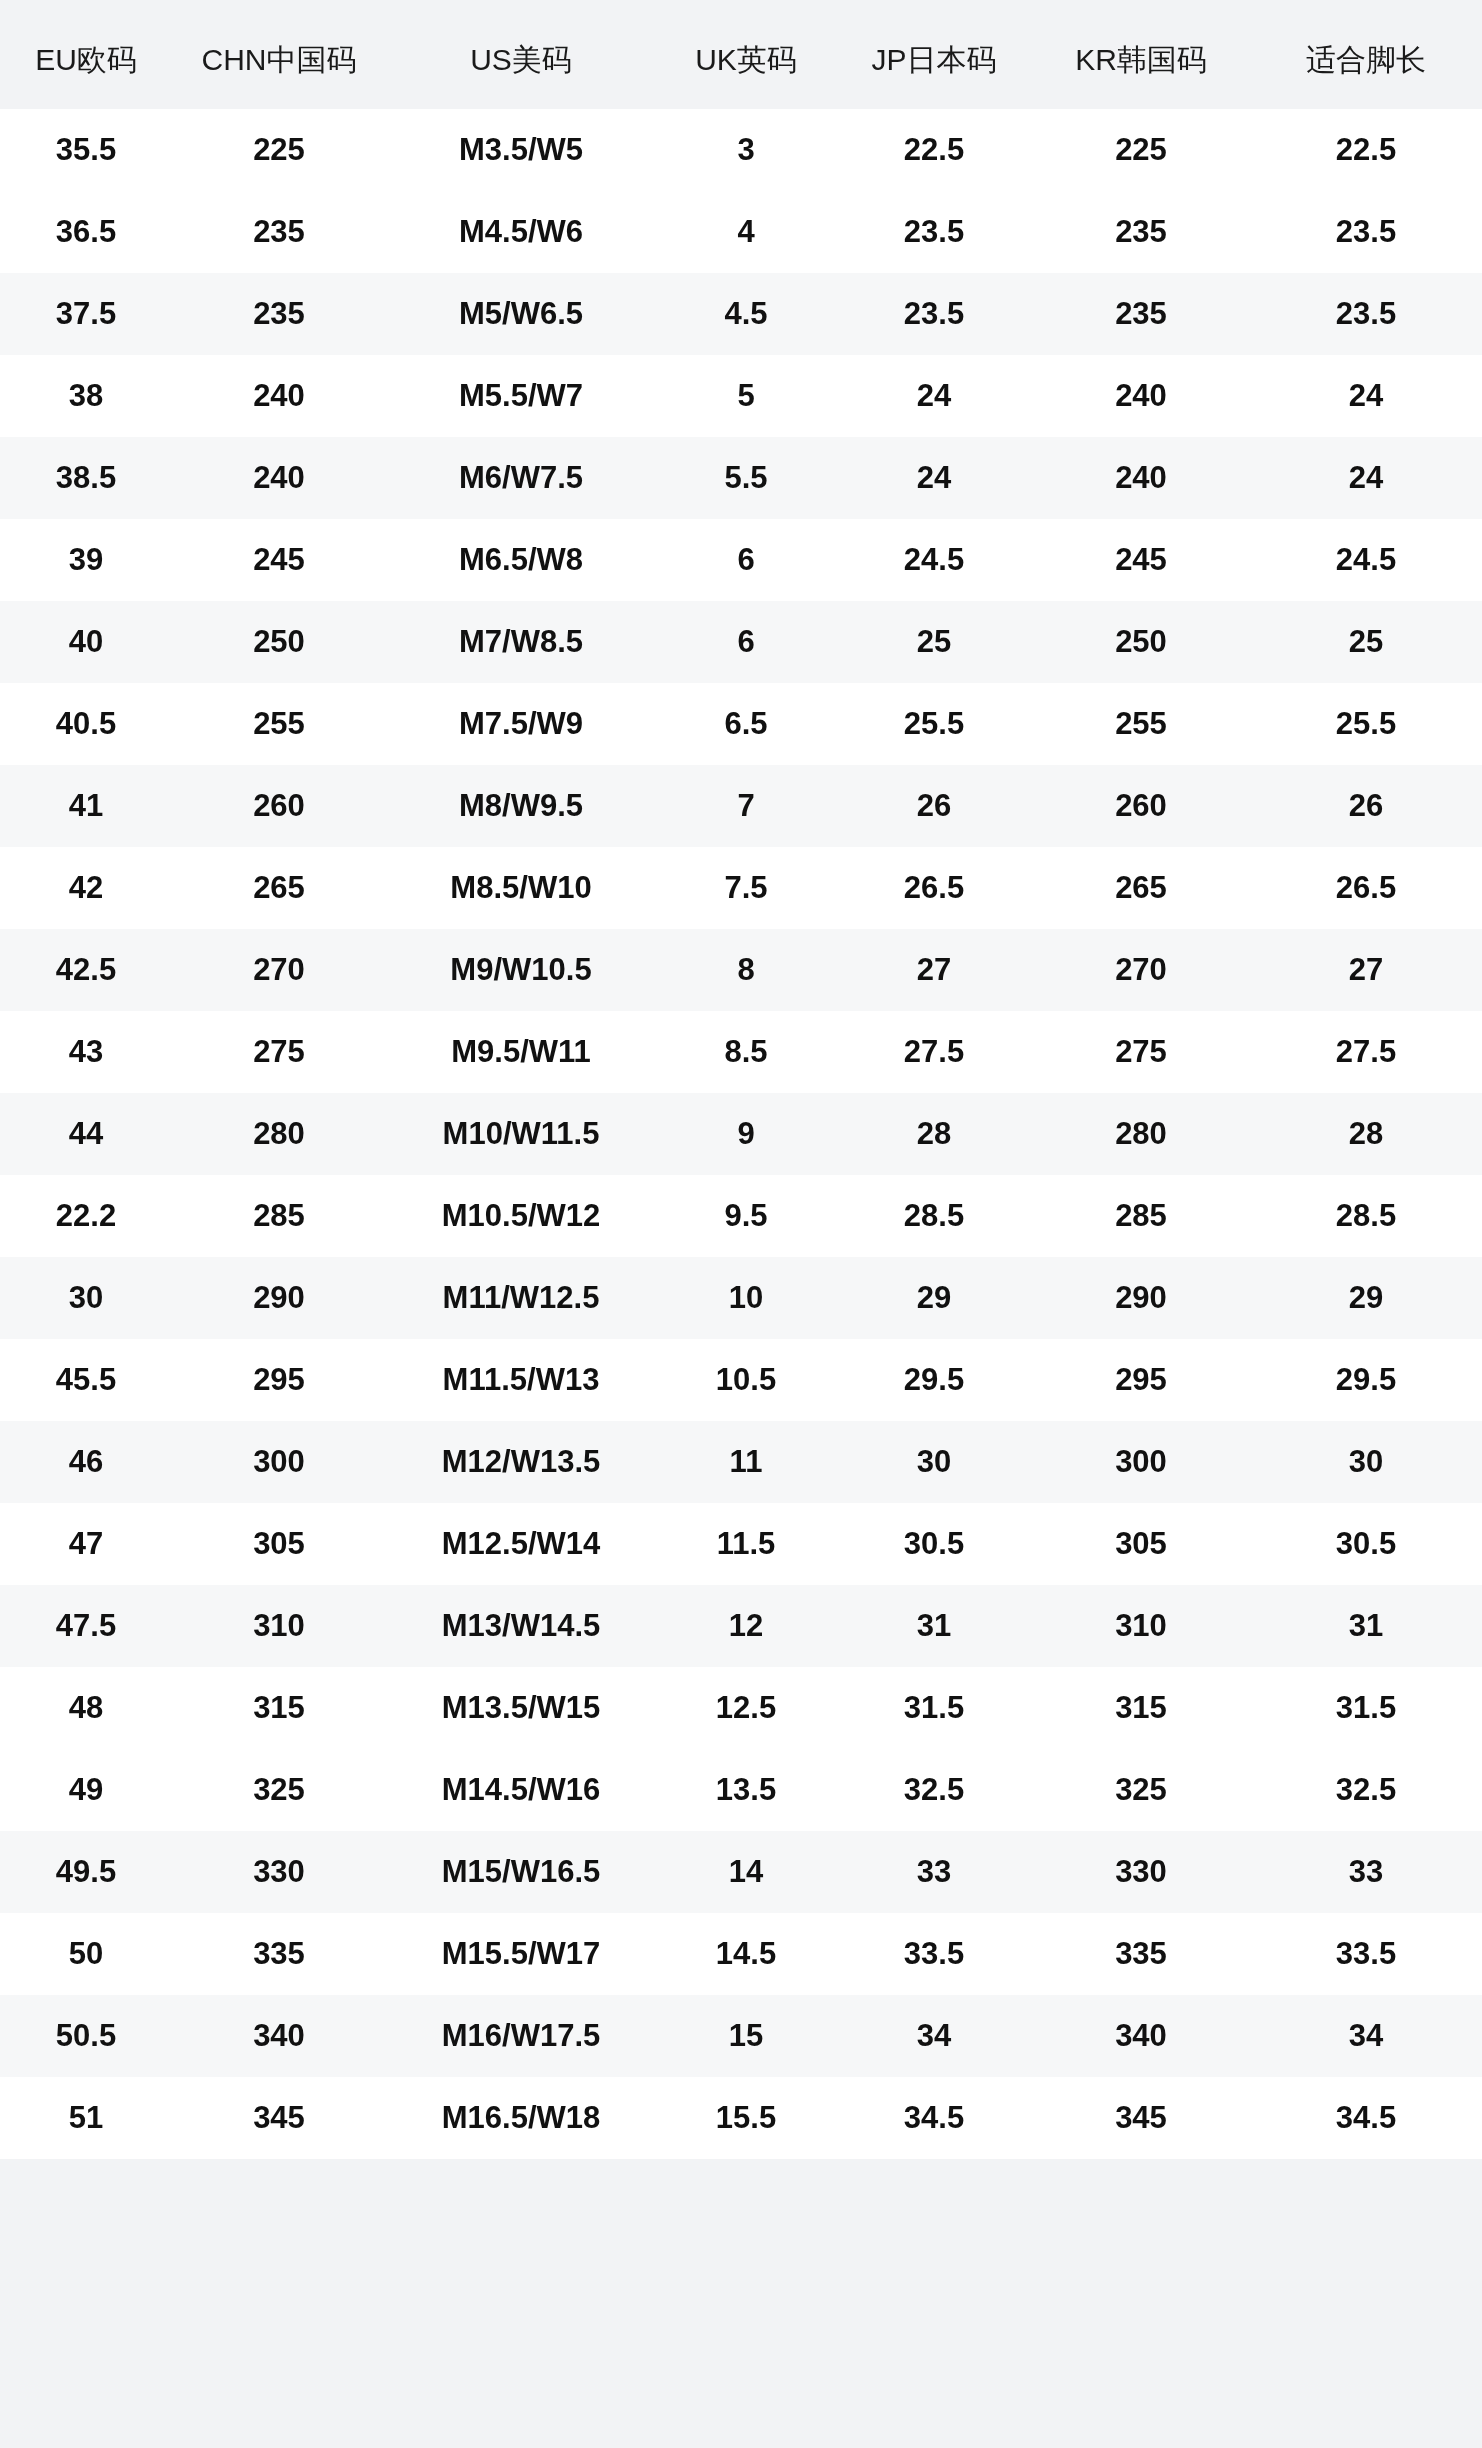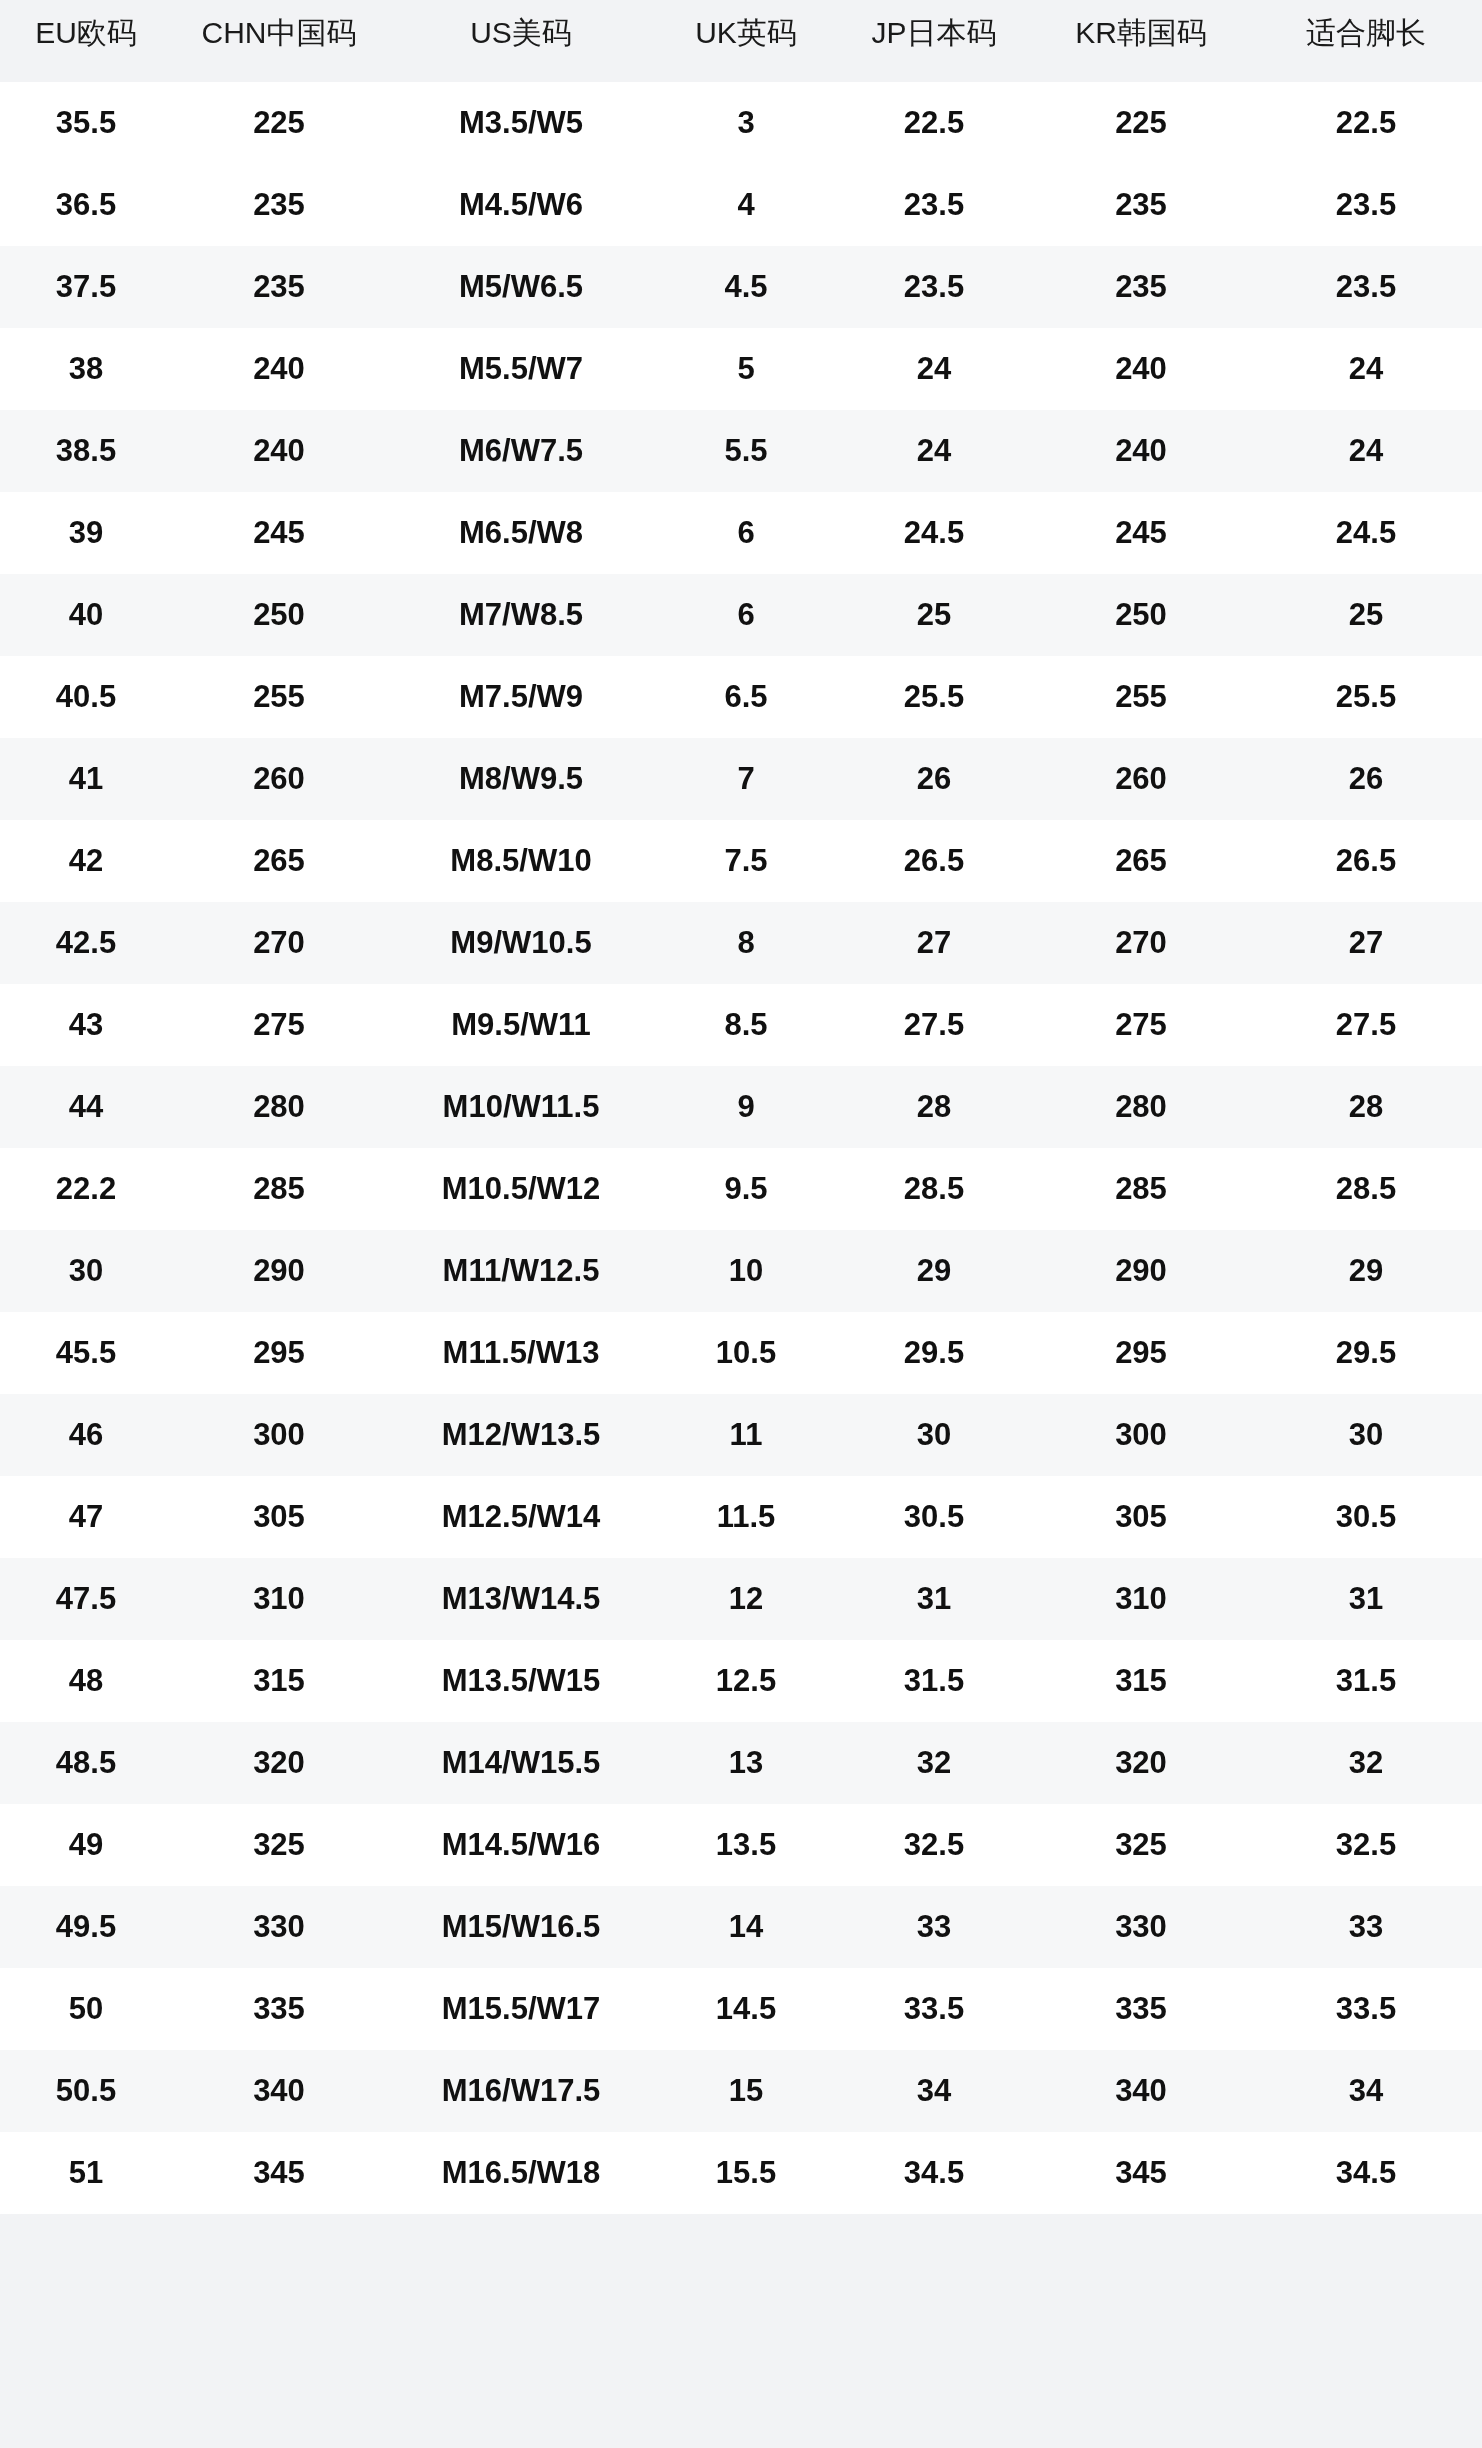--- a/index.html
+++ b/index.html
@@ -20,21 +20,21 @@
   table.size-table {
     width: 1482px;
     border-collapse: collapse;
     table-layout: fixed;
   }
   table.size-table thead th {
     background: #f2f3f5;
     color: #1a1a1a;
     font-weight: 400;
     font-size: 30px;
-    padding: 13px 0 28px 0;
+    padding: 40px 0 28px 0;
     text-align: center;
     white-space: nowrap;
   }
   table.size-table tbody td {
     font-size: 31px;
     font-weight: bold;
     color: #111111;
     text-align: center;
     padding: 23px 0 23px 0;
     white-space: nowrap;
@@ -253,29 +253,20 @@
         </tr>
         <tr class="row-even">
           <td>48</td>
           <td>315</td>
           <td>M13.5/W15</td>
           <td>12.5</td>
           <td>31.5</td>
           <td>315</td>
           <td>31.5</td>
         </tr>
-        <tr class="row-odd">
-          <td>48.5</td>
-          <td>320</td>
-          <td>M14/W15.5</td>
-          <td>13</td>
-          <td>32</td>
-          <td>320</td>
-          <td>32</td>
-        </tr>
         <tr class="row-even">
           <td>49</td>
           <td>325</td>
           <td>M14.5/W16</td>
           <td>13.5</td>
           <td>32.5</td>
           <td>325</td>
           <td>32.5</td>
         </tr>
         <tr class="row-odd">

